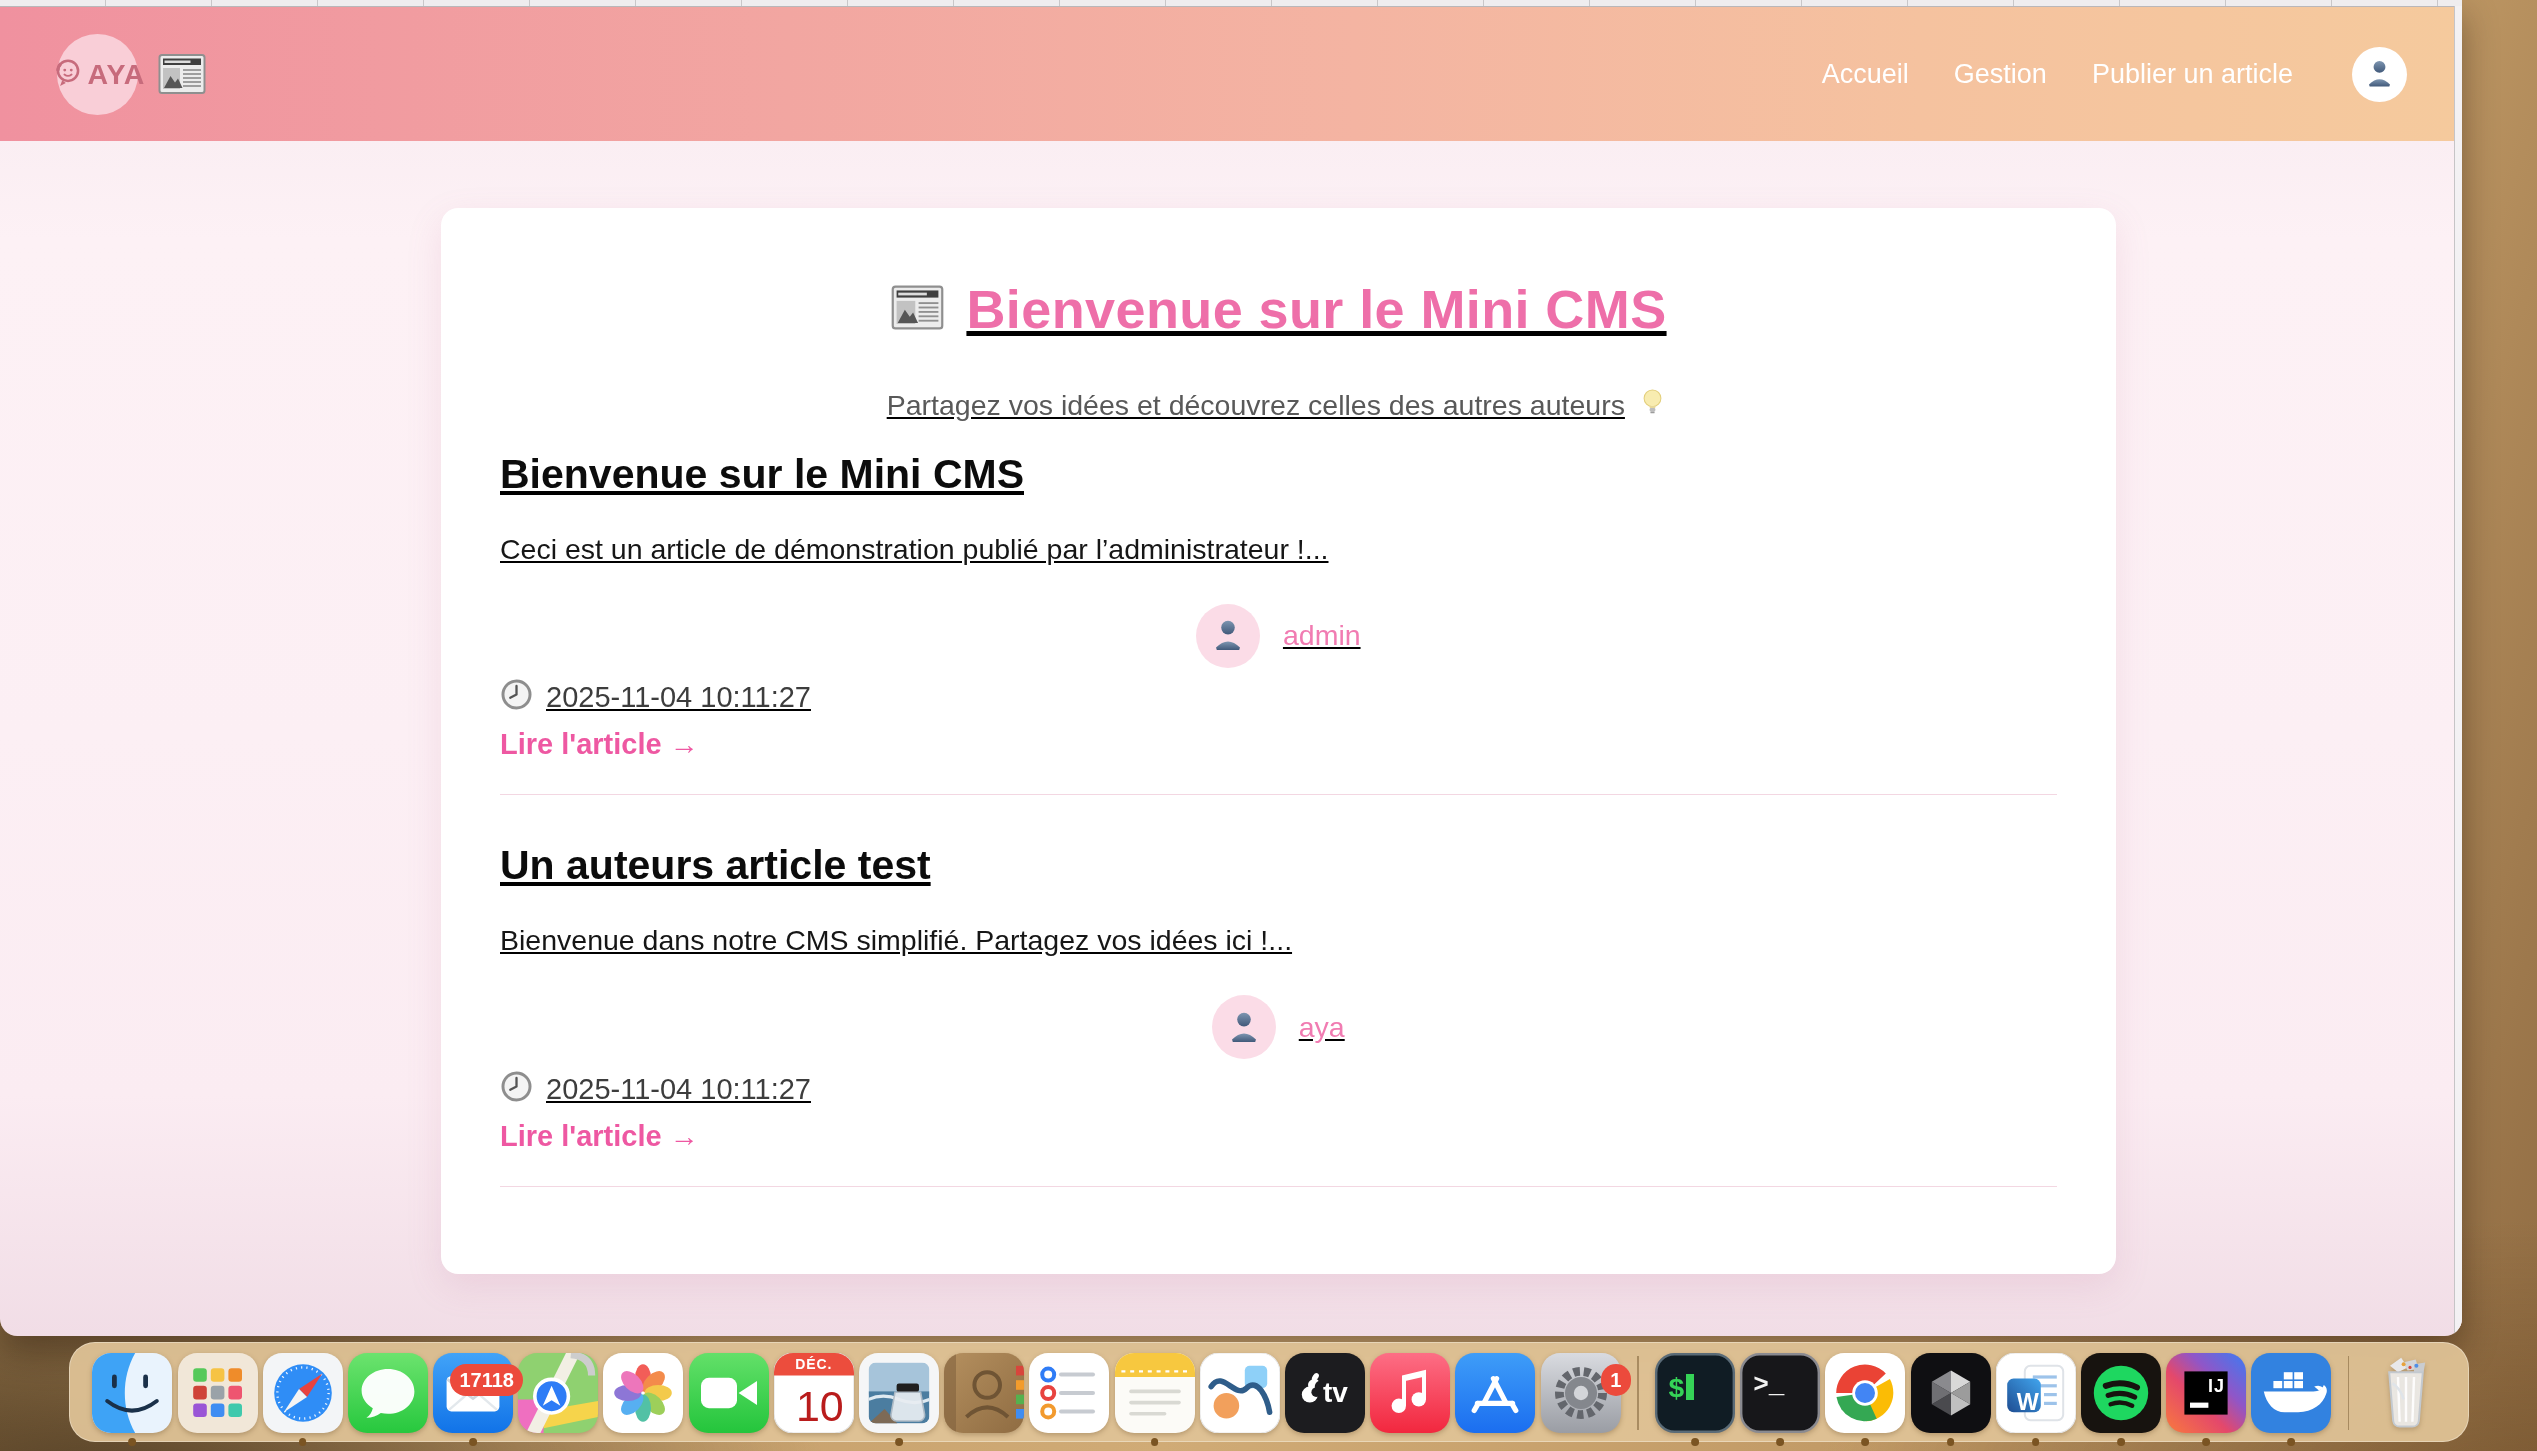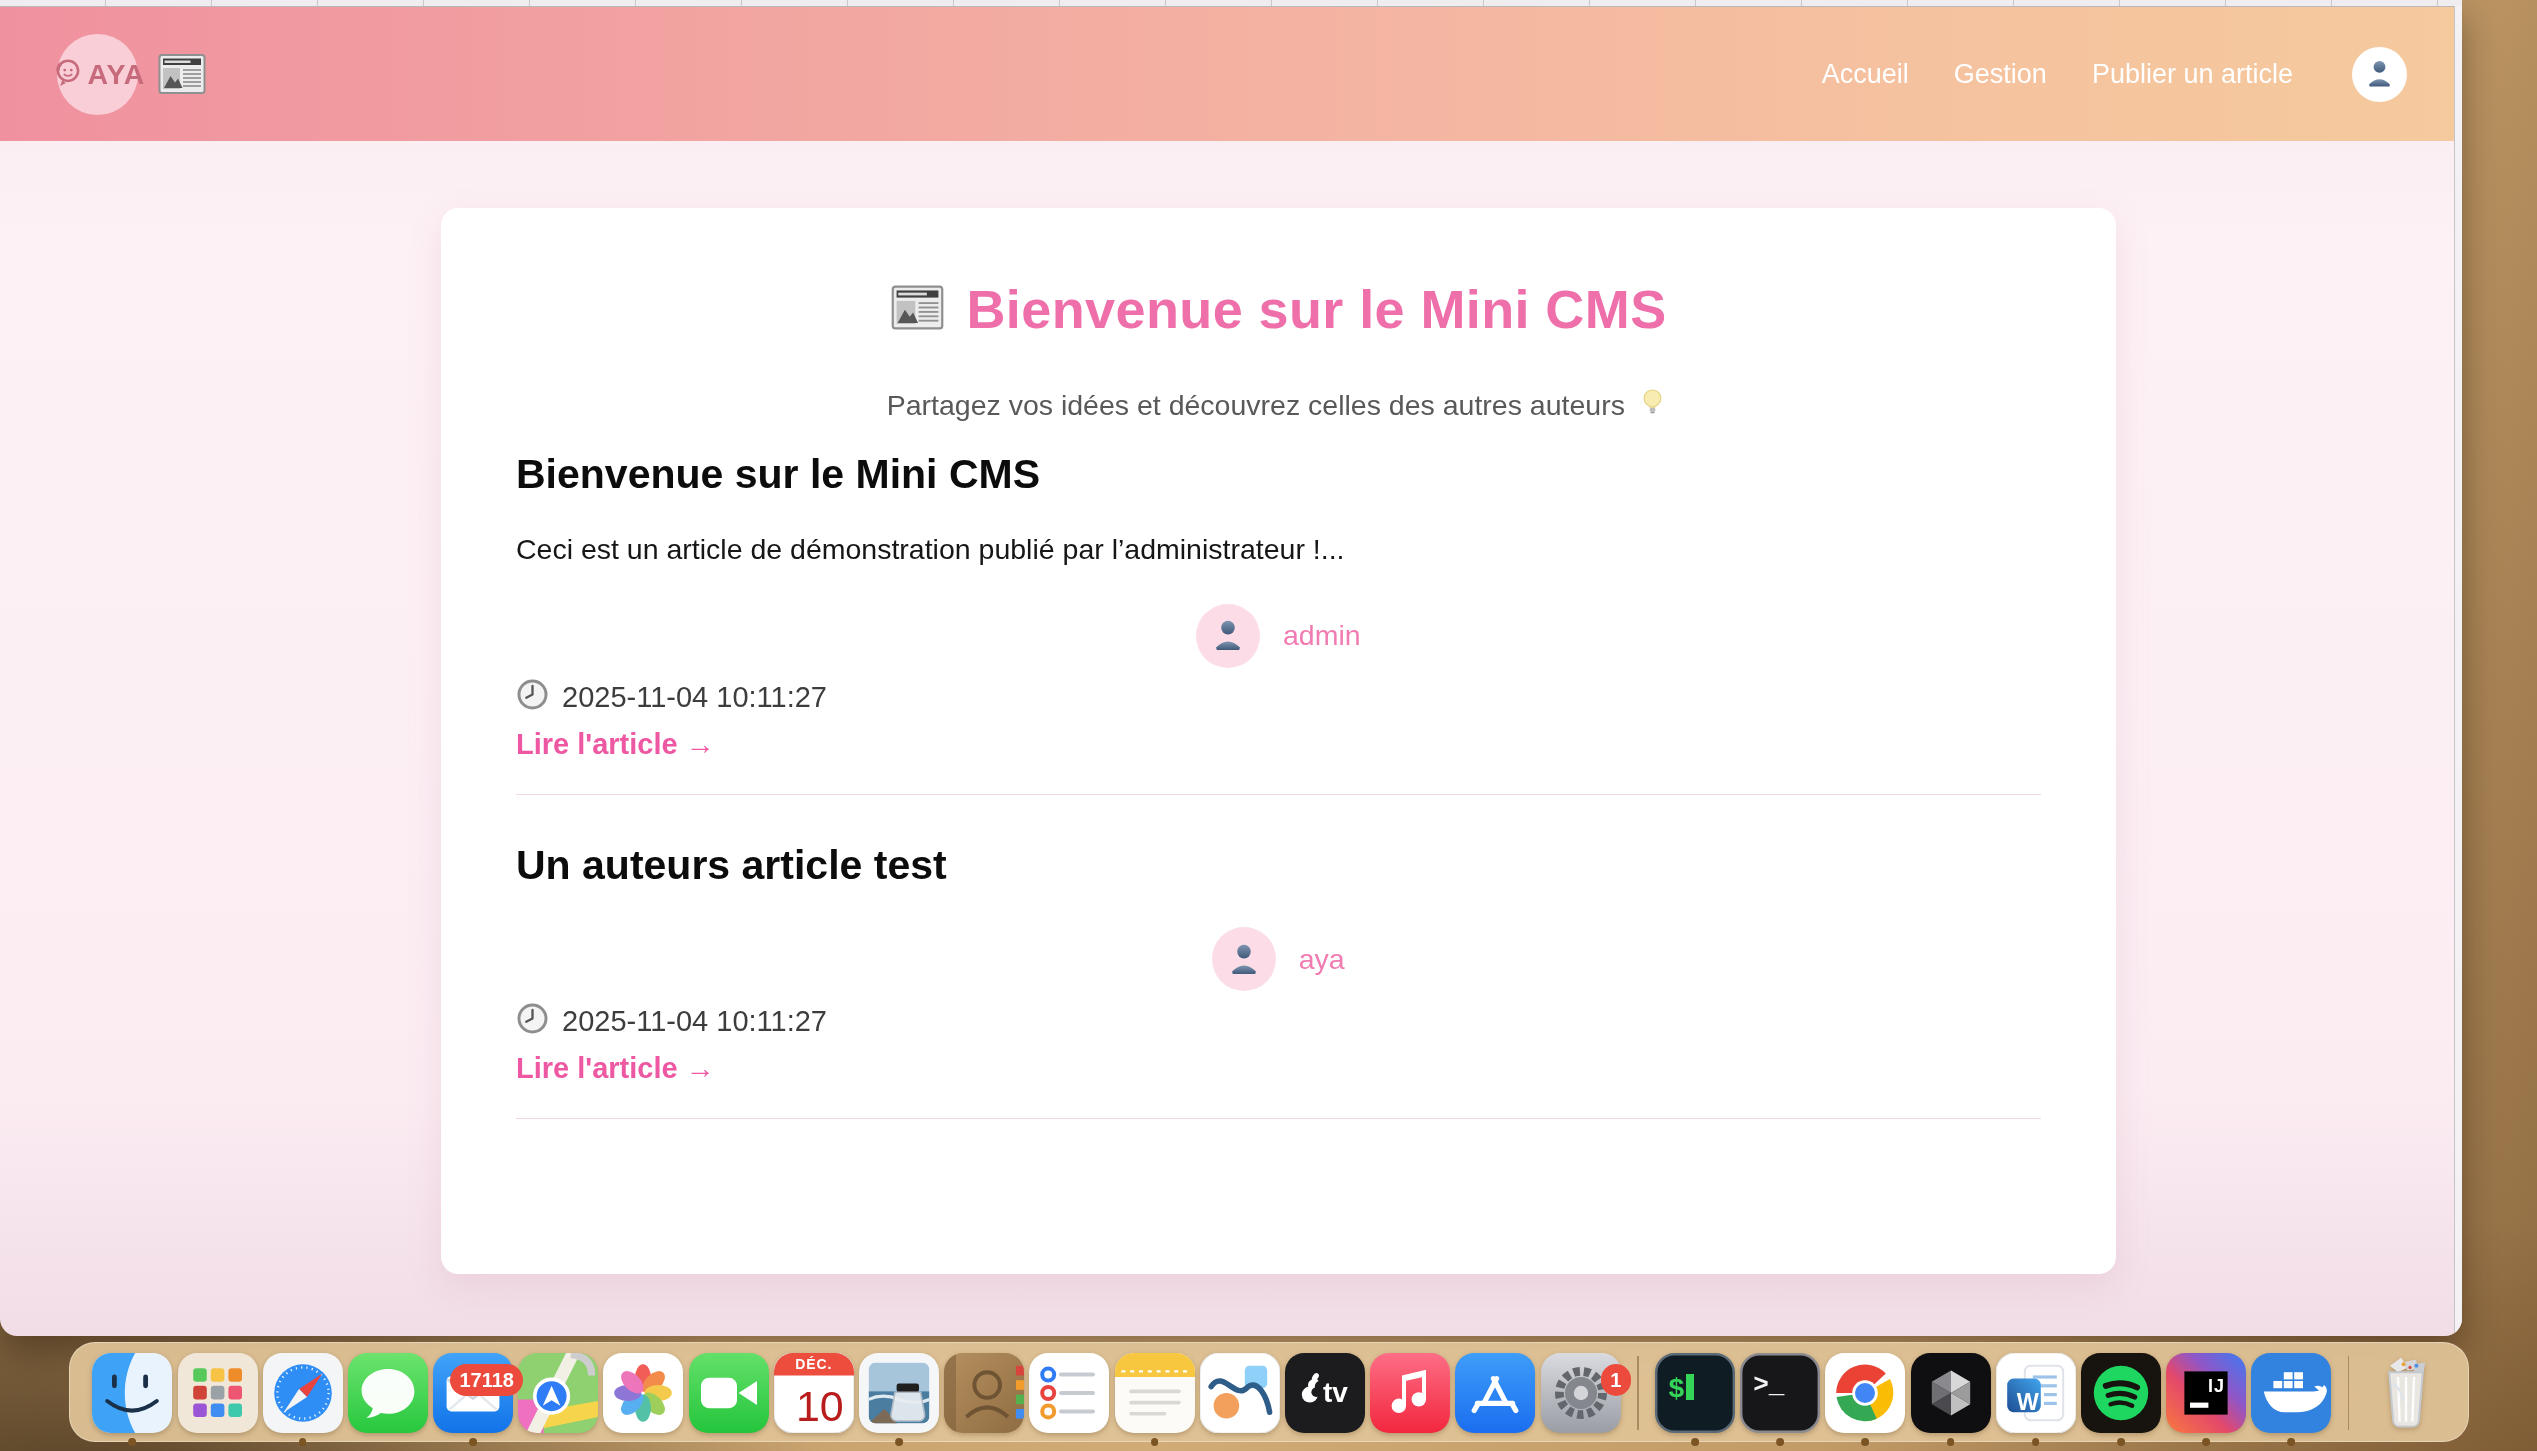--- a/index.html
+++ b/index.html
@@ -25,21 +25,21 @@
   .logo-circle svg{width:36px;height:36px;}
   .logo-text{font-size:28.5px;font-weight:bold;color:#c76b7c;letter-spacing:0.9px;}
   .news-icon svg{width:50px;height:50px;display:block;}
   .site-title{font-size:46px;font-weight:bold;color:#ffffff;margin-left:5.2px;white-space:nowrap;}
   .nav{margin-left:auto;display:flex;align-items:center;gap:45px;}
   .nav a{color:#fff;font-size:27px;text-decoration:none;}
   .nav-avatar{width:55px;height:55px;border-radius:50%;background:#fff;display:flex;align-items:center;justify-content:center;margin-left:14px;}
   .nav-avatar svg{width:35px;height:35px;}
   
   .card{position:absolute;left:441px;top:208px;width:1675px;height:1066px;background:#fff;border-radius:17.3px;
-    box-shadow:0 12px 35px rgba(185,105,145,.15);padding:47px 75px;box-sizing:border-box;}
+    box-shadow:0 12px 35px rgba(185,105,145,.15);padding:47px 59px;box-sizing:border-box;text-decoration:underline;}
   .hero-title{display:flex;justify-content:center;align-items:center;gap:21px;margin:22.5px 0 45px;}
   .hero-title svg{width:55px;height:55px;}
   .hero-title .txt{font-size:54px;font-weight:bold;color:#ee6fa9;letter-spacing:0.4px;}
   .hero-sub{display:flex;justify-content:center;align-items:center;gap:10.4px;font-size:28.5px;color:#595959;margin-bottom:24px;}
   .hero-sub svg{width:35px;height:35px;}
   article{border-bottom:1.7px solid #f3d7e2;padding-bottom:33px;}
   article h2{font-size:41px;font-weight:bold;color:#0c0c0c;margin:22.5px 0 0;}
   article .excerpt{font-size:28.5px;color:#161616;margin:35px 0 0;}
   .author-row{display:flex;align-items:center;gap:22.5px;margin-top:38px;justify-content:center;}
   .avatar{width:64px;height:64px;border-radius:50%;background:#fbdce7;display:flex;align-items:center;justify-content:center;}
@@ -189,20 +189,21 @@
               <path d="M50 50 V24 M50 50 L31 60" stroke="#555" stroke-width="7" fill="none" stroke-linecap="round"></path>
             </svg>
         </span>
         <span>2025-11-04 10:11:27</span>
       </div>
       <a href="#" class="read-link">Lire l'article →</a>
     </article>
 
     <article>
       <h2>Un auteurs article test</h2>
+      <p class="excerpt">Bienvenue dans notre CMS simplifié. Partagez vos idées ici !...</p>
       <div class="author-row">
         <div class="avatar">
           <span>
             <svg viewBox="0 0 100 100">
                 <defs>
                   <linearGradient id="bustg3" x1="0" y1="0" x2="0" y2="1">
                     <stop offset="0" stop-color="#7d95b0"></stop>
                     <stop offset="1" stop-color="#41597a"></stop>
                   </linearGradient>
                 </defs>

